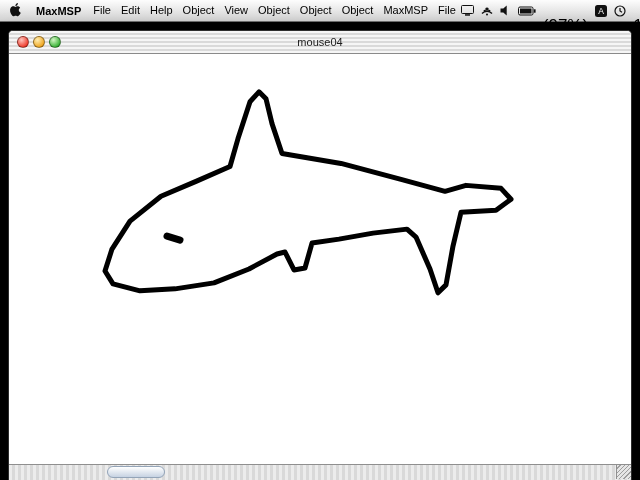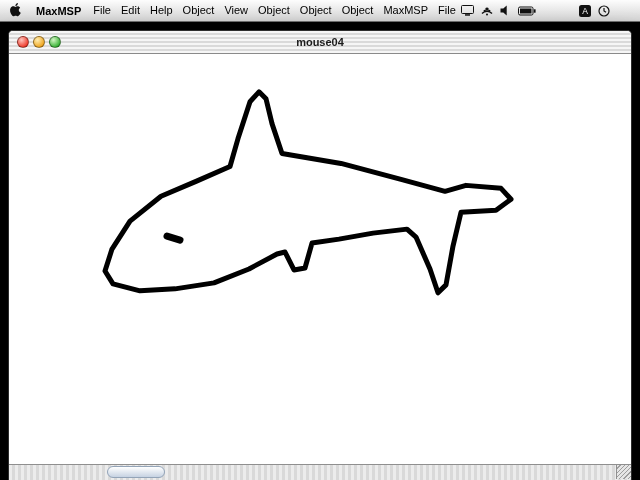--- a/index.html
+++ b/index.html
@@ -19,31 +19,31 @@
     display:flex; align-items:center;
     font-size:11px; color:#000; white-space:nowrap;
     padding:0 6px 0 6px;
   }
   .menubar .apple { display:flex; align-items:center; padding:0 7px 0 3px; flex-shrink:0; }
   .menubar .app-name { font-weight:bold; padding:0 7px; flex-shrink:0; }
   .menubar .menu-item { padding:0 5px; line-height:21px; flex-shrink:0; cursor:default; }
   .menubar .spacer { flex:1 1 0; min-width:0; }
   .status { display:flex; align-items:center; gap:7px; flex-shrink:0; }
   .status svg { display:block; }
-  .status .txt { font-size:11px;margin-top:30px; }
+  .status .txt { font-size:17px;margin-top:30px; }
 
   
   .window {
     position:absolute; left:8px; top:30px; width:624px; height:450px;
     box-sizing:border-box;
     border:1px solid #2e2e2e; border-bottom:none;
     border-radius:5px 5px 0 0;
     background:#fff;
     box-shadow:0 10px 24px rgba(0,0,0,0.65);
-    display:flex; flex-direction:column;font-weight:bold;
+    display:flex; flex-direction:column;
   }
   .titlebar {
     height:22px; flex:0 0 22px; position:relative;
     border-radius:4px 4px 0 0;
     background:repeating-linear-gradient(180deg,#f6f6f6 0px,#f6f6f6 2px,#dadada 2px,#dadada 4px);
     border-bottom:1px solid #8a8a8a;
     display:flex; align-items:center; justify-content:center;
     font-size:11px; color:#1c1c1c;
   }
   .lights { position:absolute; left:8px; top:5px; display:flex; gap:4px; }

